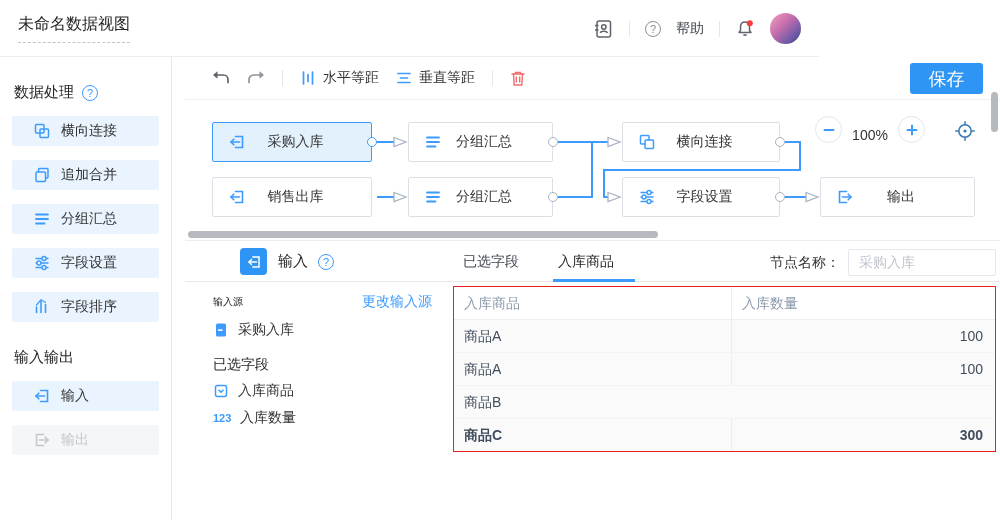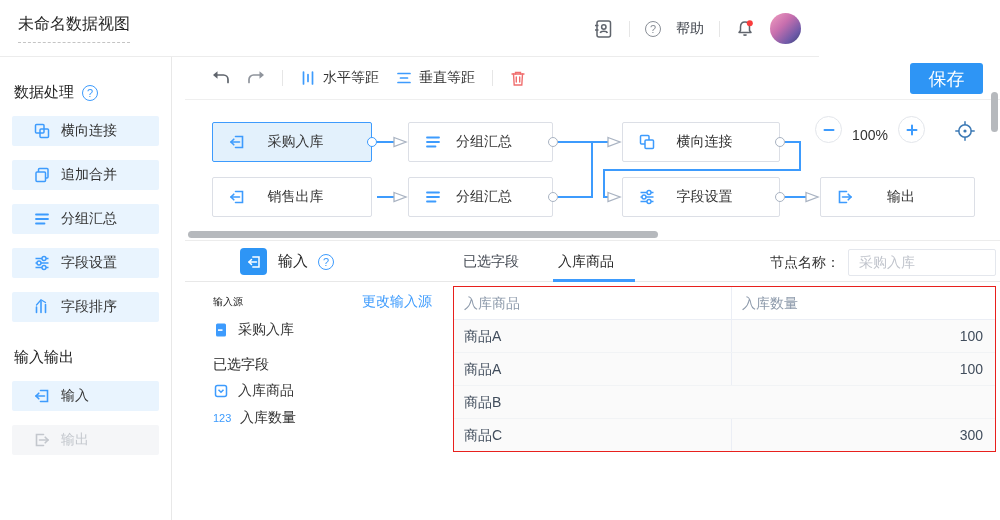--- a/index.html
+++ b/index.html
@@ -69,30 +69,30 @@
   .nn-label { position:absolute; left:585px; top:13px; font-size:14px; color:#333; }
   .nn-input { position:absolute; left:663px; top:8px; width:148px; height:27px; border:1px solid #e4e7ed; border-radius:2px; font-size:14px; color:#c0c4cc; padding:0 10px; outline:none; font-family:inherit; }
 
   .src-row { position:absolute; left:28px; top:52px; width:219px; display:flex; justify-content:space-between; align-items:center; }
   .src-label { font-size:10px; color:#262626; }
   .change-link { font-size:14px; color:#3d9bfd; cursor:pointer; }
   .src-item { position:absolute; left:28px; top:80px; display:flex; align-items:center; gap:9px; font-size:14px; color:#333; }
   .sel-label { position:absolute; left:28px; top:115px; font-size:14px; color:#262626; }
   .field-row { position:absolute; left:28px; display:flex; align-items:center; gap:9px; font-size:14px; color:#333; }
   .f1 { top:141px; } .f2 { top:168px; }
-  .badge123 { font-size:11px; font-weight:normal; color:#3d9bfd; width:18px; letter-spacing:0; }
+  .badge123 { font-size:11px; font-weight:bold; color:#3d9bfd; width:18px; letter-spacing:0; }
 
   .hl { position:absolute; left:268px; top:45px; width:543px; border:1px solid #e8201d; background:#fff; }
   .thead,.trow { display:flex; }
   .c1 { width:277px; }
   .c2 { flex:1; border-left:1px solid #ebeef5; }
   .th { height:33px; line-height:32px; font-size:14px; color:#8d9aab; padding-left:10px; background:#fff; border-bottom:1px solid #ebeef5; }
   .th.c2 { border-left:1px solid #ebeef5; }
   .trow { background:#fafafa; border-bottom:1px solid #f1f3f5; }
-  .trow:last-child { border-bottom:none; }
+  .trow:last-child { border-bottom:none;font-weight:bold; }
   .td { height:32px; line-height:32px; font-size:14px; color:#414d5c; padding-left:10px; }
   .td.num { text-align:right; padding-right:12px; padding-left:13px; }
 
   svg { display:block; }
 </style>
 </head>
 <body>
 
 <div class="app">
 

